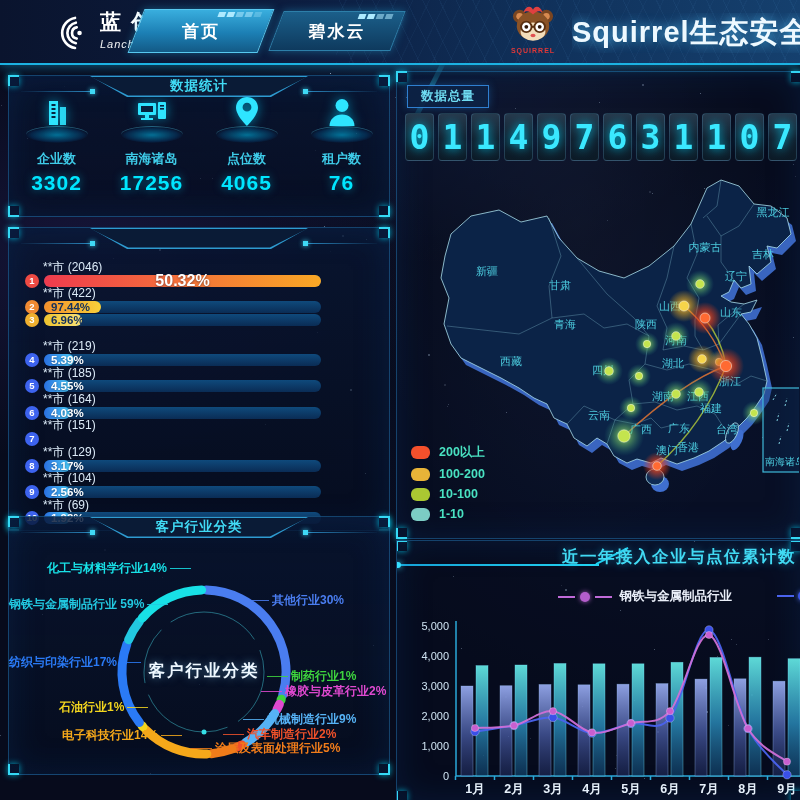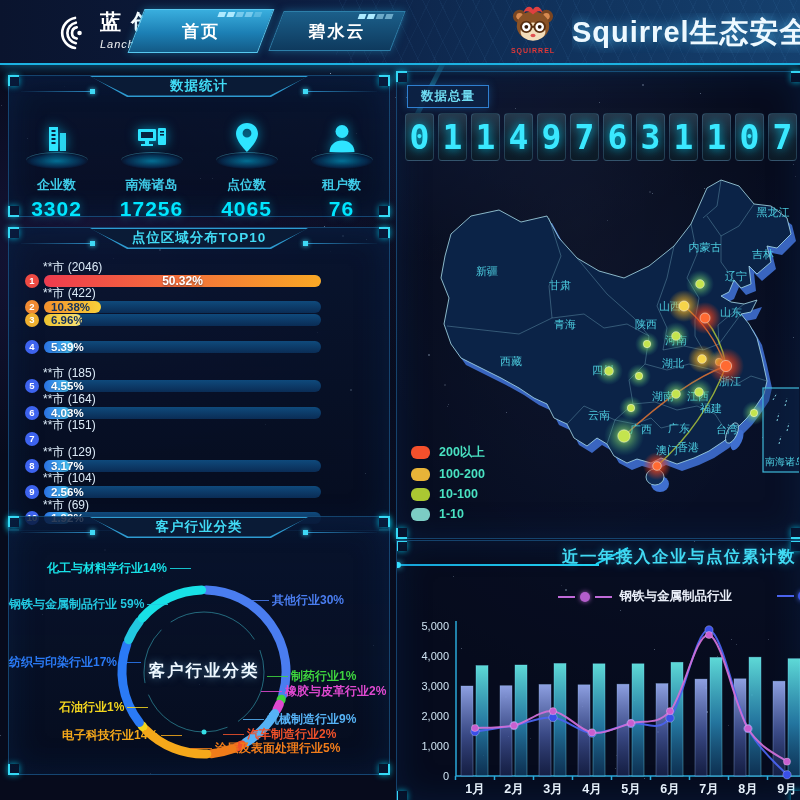--- a/index.html
+++ b/index.html
@@ -67,21 +67,21 @@
   .p-title{position:absolute;width:100%;text-align:center;z-index:2;line-height:20px;
     font-size:13.5px;font-weight:bold;color:#41dbf5;letter-spacing:1px}
   .p-line{position:absolute;top:15px;height:1px;width:72px}
   .p-line.l{left:12px;background:linear-gradient(90deg,rgba(40,140,200,.05),#2a88c0)}
   .p-line.r{right:12px;background:linear-gradient(270deg,rgba(40,140,200,.05),#2a88c0)}
   .p-line i{position:absolute;width:5px;height:5px;background:#3fd9f5;top:-2px;box-shadow:0 0 5px #3fd9f5}
   .p-line.l i{right:-2px}.p-line.r i{left:-2px}
   .p-body{position:absolute;inset:0}
 
   
-  #stats-grid{position:absolute;left:0;right:0;top:38px;display:grid;grid-template-columns:repeat(4,1fr)}
+  #stats-grid{position:absolute;left:0;right:0;top:12px;display:grid;grid-template-columns:repeat(4,1fr)}
   .stat{text-align:center}
   .stat-icon{height:44px;color:#2ee4ff;filter:drop-shadow(0 0 6px rgba(0,210,255,.6))}
   .stat-icon svg{width:36px;height:36px;margin-top:6px}
   .pedestal{width:62px;height:16px;margin:-6px auto 0;border-radius:50%;
     background:radial-gradient(ellipse at center,rgba(0,205,255,.5),rgba(0,130,210,.18) 58%,transparent 72%);
     border-top:1px solid rgba(90,225,255,.35)}
   .stat-label{margin-top:7px;font-size:13px;font-weight:bold;color:#3ecbe8}
   .stat-value{margin-top:3px;font-size:21px;font-weight:bold;color:#00e6ff;letter-spacing:1px;
     text-shadow:0 0 8px rgba(0,220,255,.5)}
 
@@ -95,21 +95,21 @@
   .b1{background:#ee4a43}.b2{background:#f08a32}.b3{background:#efb02f}.bn{background:#3d63ee}
   .t-track{position:relative;flex:1;height:12px;border-radius:6px;
     background:linear-gradient(180deg,#0f4a7c,#0a2c55)}
   .t-fill{position:absolute;left:0;top:0;height:12px;border-radius:6px;min-width:26px}
   .f1{background:linear-gradient(90deg,#ee3b4e,#f9a825)}
   .f2{background:linear-gradient(90deg,#f38f2b,#f7d03a)}
   .f3{background:linear-gradient(90deg,#eec22c,#f8e27a)}
   .fn{background:linear-gradient(90deg,#2a6fe0,#49c8f4)}
   .t-pct{position:absolute;top:0;line-height:12.5px;font-size:11.5px;font-weight:bold;color:#fff;left:7px;
     text-shadow:0 1px 2px rgba(0,20,50,.5)}
-  .t-pct.center{left:50%;transform:translateX(-50%);font-size:12px}
+  .t-pct.center{left:50%;transform:translateX(-50%);font-size:16px}
   .t-pct.dark{color:#13305c;text-shadow:none}
 
   
   #donut-svg{position:absolute;left:90px;top:50px}
   .donut-center{position:absolute;left:115px;top:143px;width:160px;text-align:center;
     font-size:16.5px;font-weight:bold;color:#eef8ff;letter-spacing:2px;
     text-shadow:0 0 8px rgba(120,210,255,.5)}
   .d-label{position:absolute;font-size:12px;font-weight:bold;white-space:nowrap}
   .d-label.r::before{content:"";position:absolute;left:-24px;top:8px;width:21px;height:1px;
     background:currentColor;opacity:.85}
@@ -405,53 +405,53 @@
 
   <div class="panel" style="left:8px;top:227px;width:380px;height:302px">
     <div class="p-hdr">
       <span class="p-line l">
           <i></i>
         </span>
       <span class="p-line r">
           <i></i>
         </span>
       <span class="p-cap"></span>
-      <div class="p-title">点位区域分布TOP10</div>
     </div>
     <div id="top10-rows">
         <div class="t-row">
           <div class="t-label">**市 (2046)</div>
           <div class="t-bar">
             <div class="t-badge b1">1</div>
             <div class="t-track">
               <div class="t-fill f1" style="width: 100%;"></div>
               <span class="t-pct center">50.32%</span>
             </div>
           </div>
         </div>
         <div class="t-row">
           <div class="t-label">**市 (422)</div>
           <div class="t-bar">
             <div class="t-badge b2">2</div>
             <div class="t-track">
               <div class="t-fill f2" style="width: 20.6%;"></div>
-              <span class="t-pct dark">10.38%</span>
+              <span class="t-pct dark">97.44%</span>
             </div>
           </div>
         </div>
         <div class="t-row">
           <div class="t-bar">
             <div class="t-badge b3">3</div>
             <div class="t-track">
               <div class="t-fill f3" style="width: 13.8%;"></div>
               <span class="t-pct dark">6.96%</span>
             </div>
           </div>
         </div>
         <div class="t-row">
+          <div class="t-label">**市 (219)</div>
           <div class="t-bar">
             <div class="t-badge bn">4</div>
             <div class="t-track">
               <div class="t-fill fn" style="width: 10.7%;"></div>
               <span class="t-pct">5.39%</span>
             </div>
           </div>
         </div>
         <div class="t-row">
           <div class="t-label">**市 (185)</div>

